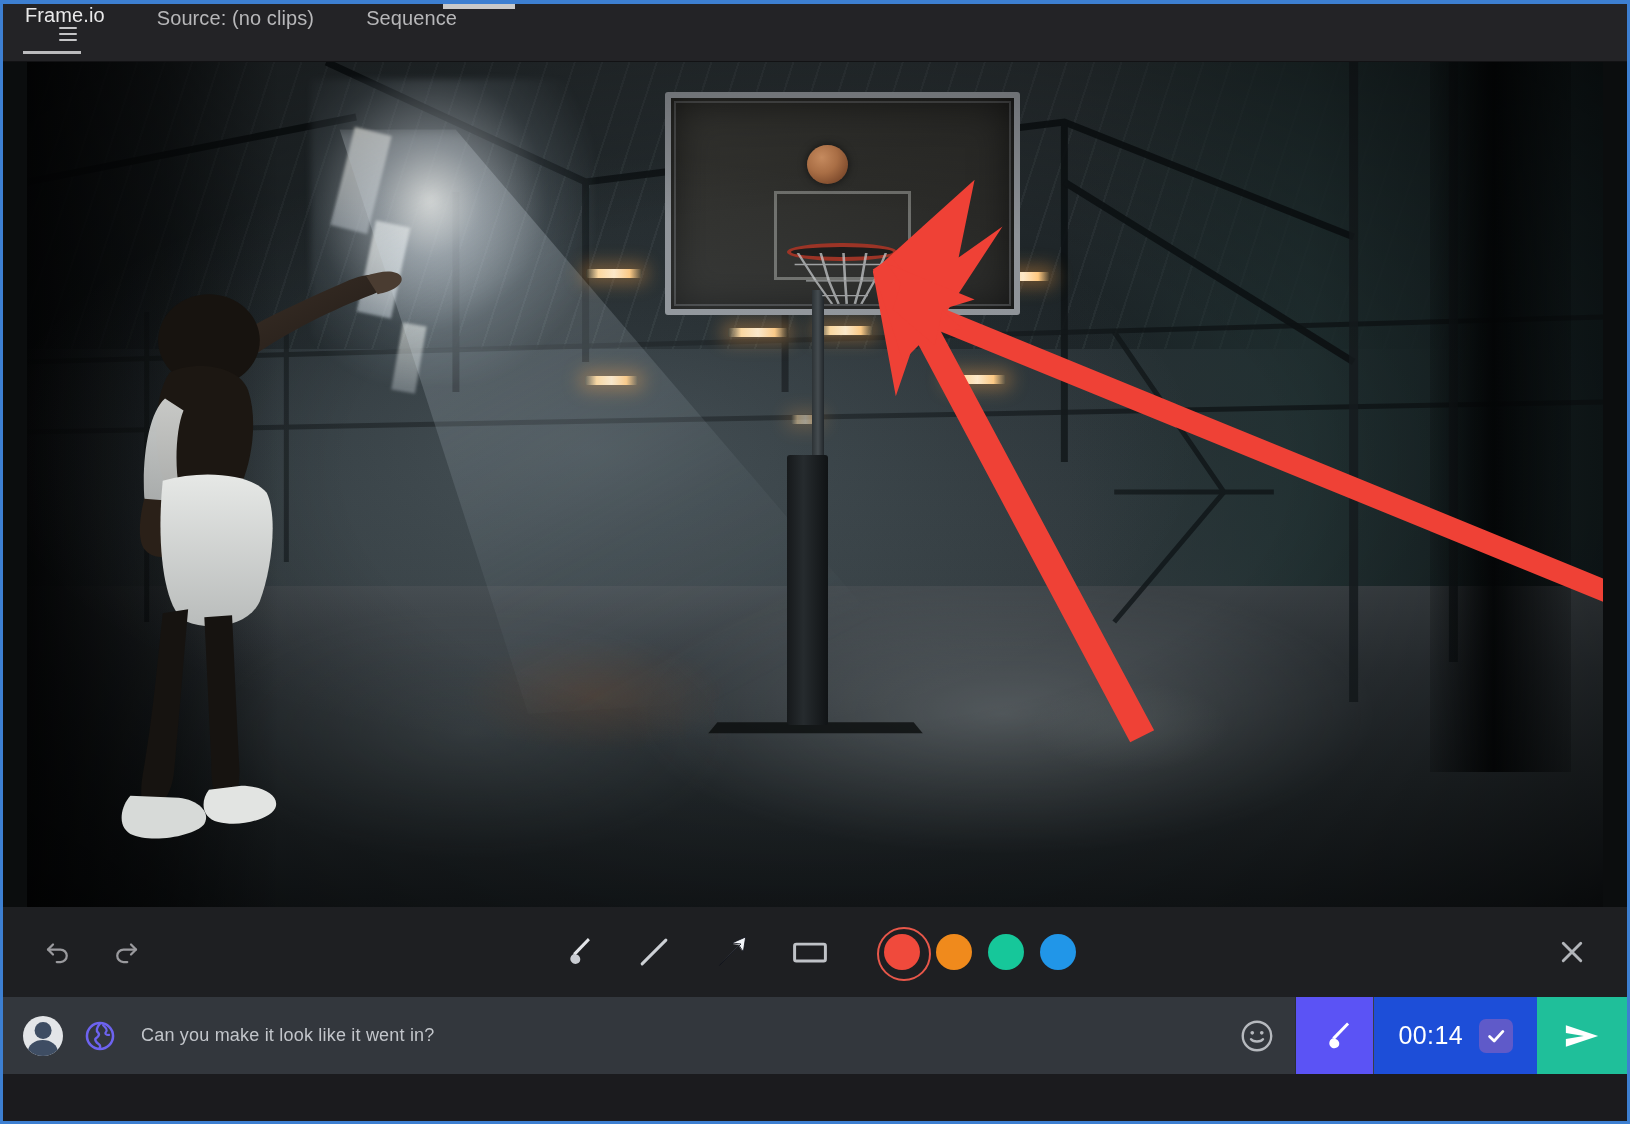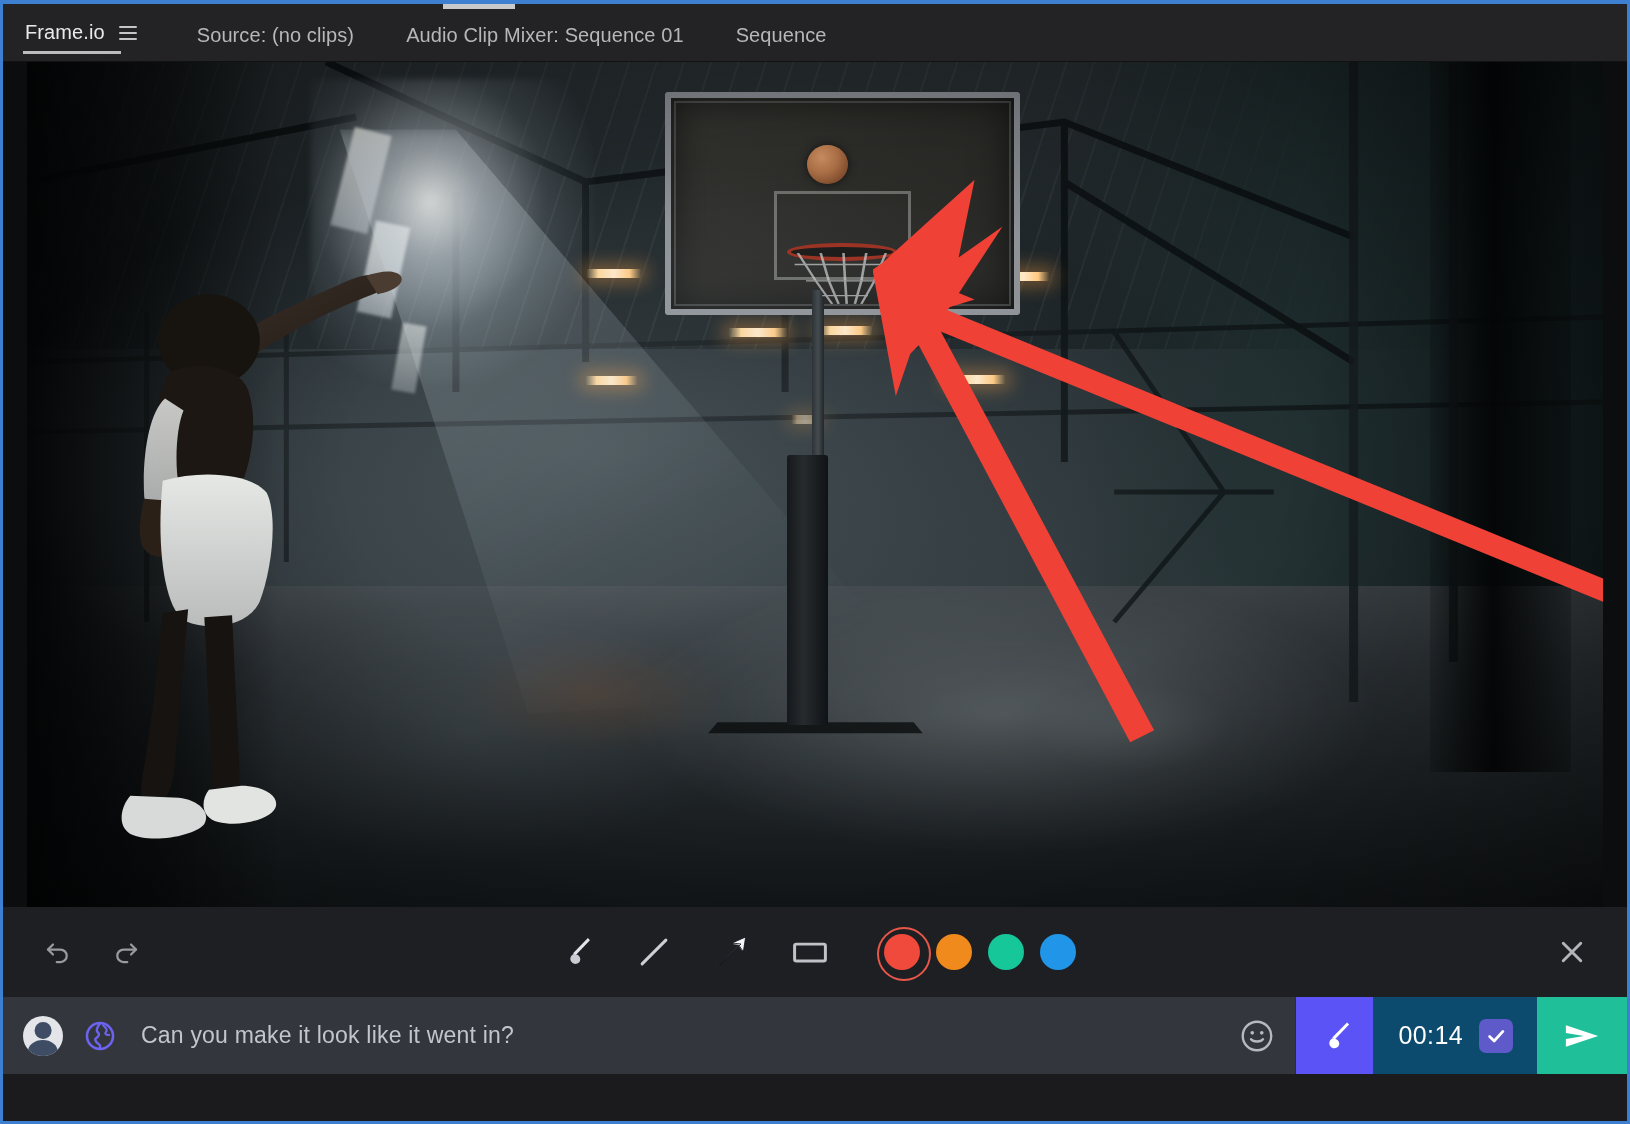--- a/index.html
+++ b/index.html
@@ -42,20 +42,21 @@
   .tab {
     display: flex;
     align-items: center;
     height: 58px;
     color: #b7b7b9;
     font-size: 20px;
     white-space: nowrap;
     position: relative;
     padding: 0 2px;
     cursor: default;
+    flex-direction: column;
   }
   .tab .lbl { letter-spacing: .1px; }
   .tab.active .lbl { color: #e9e9ea; }
   .tab.active::after {
     content: "";
     position: absolute;
     left: 0; right: 26px; bottom: 8px;
     height: 3px;
     background: #bcbcbe;
   }
@@ -325,41 +326,41 @@
     align-self: center;
     margin-left: 20px;
     flex: none;
   }
   .comment-input {
     flex: 1;
     display: flex;
     align-items: center;
     padding-left: 24px;
     color: #c2c5ca;
-    font-size: 23px;
+    font-size: 18px;
     letter-spacing: .2px;
     background: transparent;
     border: none;
     outline: none;
     font-family: "Liberation Sans", sans-serif;
   }
   .emoji-btn {
     width: 76px;
     display: flex; align-items: center; justify-content: center;
     cursor: pointer;
   }
   .btn-brush {
     width: 78px;
     background: #5b53f5;
     display: flex; align-items: center; justify-content: center;
     cursor: pointer;
     border-left: 1px solid #2a2d33;
   }
   .btn-time {
-    background: #0c4a6e;
+    background: #1d4ed8;
     display: flex; align-items: center; justify-content: center;
     gap: 16px;
     padding: 0 24px;
     cursor: pointer;
     border-left: 1px solid #3a3f46;
   }
   .btn-time .tlabel {
     color: #fff; font-size: 25px; letter-spacing: .4px;
   }
   .checkbox {
@@ -386,23 +387,20 @@
     <div class="tab active">
       <span class="lbl">Frame.io</span>
       <span class="tab-menu-icon">
           <i></i>
           <i></i>
           <i></i>
         </span>
     </div>
     <div class="tab">
       <span class="lbl">Source: (no clips)</span>
-    </div>
-    <div class="tab">
-      <span class="lbl">Audio Clip Mixer: Sequence 01</span>
     </div>
     <div class="tab">
       <span class="lbl">Sequence</span>
     </div>
   </div>
 
   <div class="viewer">
     <div class="video">
 
       <div class="scene">

